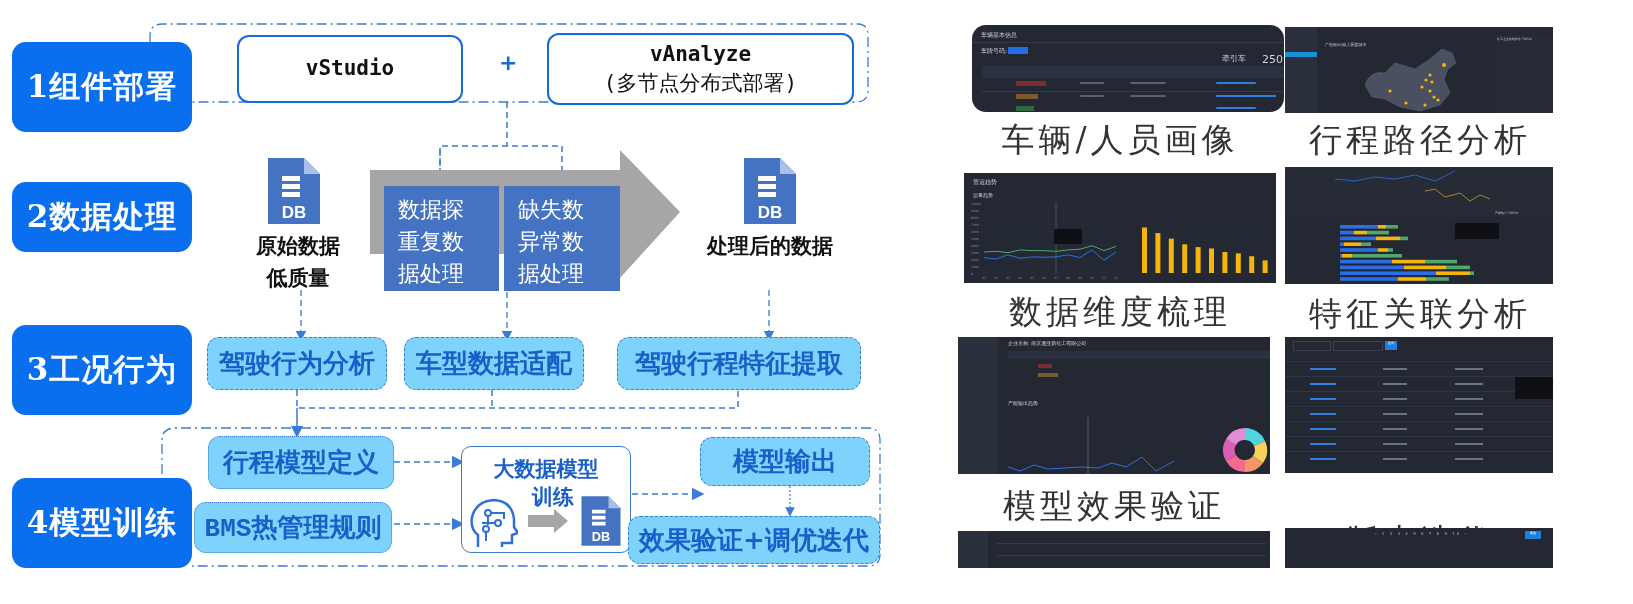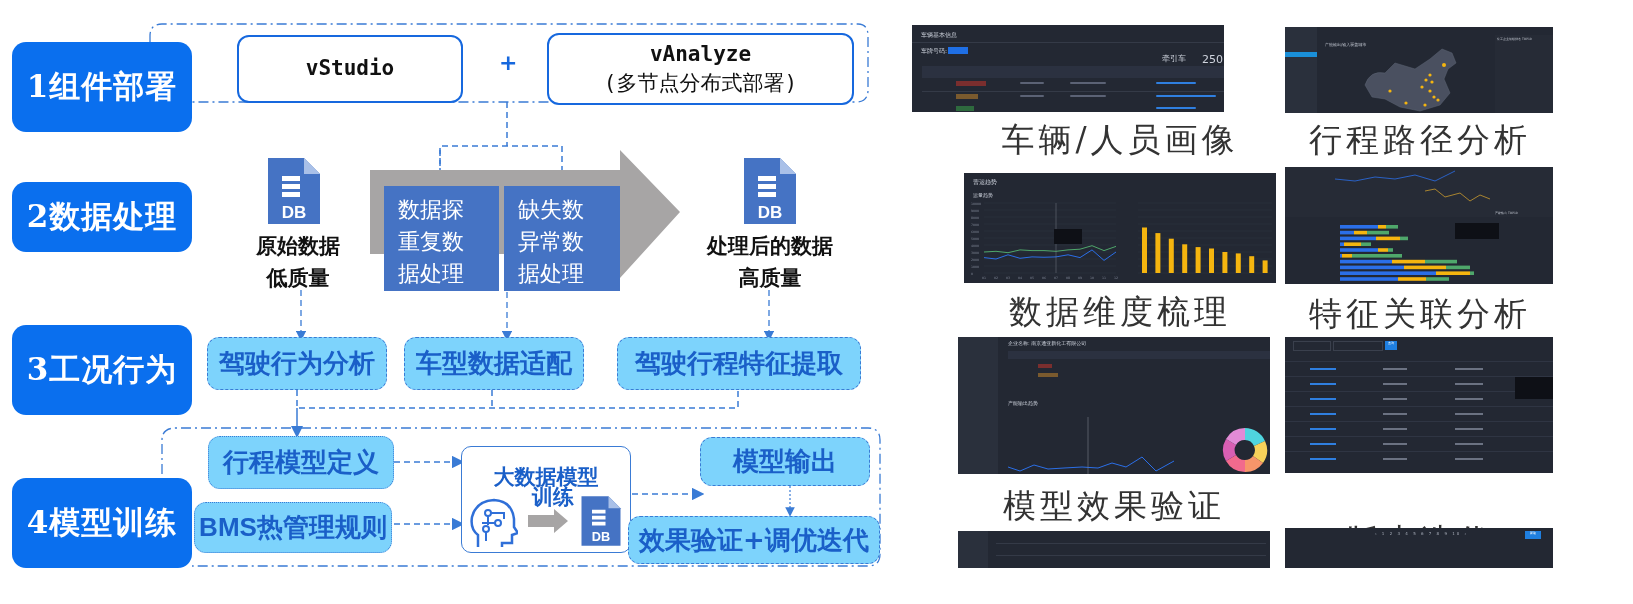--- a/index.html
+++ b/index.html
@@ -97,32 +97,31 @@
 <svg class="dbicon" style="left:742px;top:156px" width="56" height="70" viewBox="0 0 56 70">
   <path d="M2,2 L38,2 L54,18 L54,68 L2,68 z" fill="#4573c4"></path>
   <path d="M38,2 L38,18 L54,18 z" fill="#a9c0e8"></path>
   <rect x="16" y="20" width="18" height="5" fill="#fff"></rect>
     <rect x="16" y="28" width="18" height="5" fill="#fff"></rect>
     <rect x="16" y="36" width="18" height="5" fill="#fff"></rect>
   <text x="28" y="62" fill="#fff" font-size="17" font-weight="bold" text-anchor="middle" font-family="Liberation Sans, sans-serif">DB</text>
 </svg>
 <div class="dblabel" style="left:690px;top:230px;width:160px;">
   <div>处理后的数据</div>
-  <div>高质量</div>
 </div>
 
 <div class="dashbox" style="left:207px;top:337px;width:178px;height:51px;">驾驶行为分析</div>
 <div class="dashbox" style="left:404px;top:337px;width:178px;height:51px;">车型数据适配</div>
 <div class="dashbox" style="left:617px;top:337px;width:242px;height:51px;">驾驶行程特征提取</div>
 
 <div class="dashbox dotbox" style="left:208px;top:436px;width:184px;height:51px;">行程模型定义</div>
-<div class="dashbox dotbox" style="left:194px;top:502px;width:196px;height:49px;font-family:Liberation Sans, sans-serif;">BMS热管理规则</div>
+<div class="dashbox dotbox" style="left:194px;top:502px;width:196px;height:49px;font-family:Liberation Mono, monospace;">BMS热管理规则</div>
 
 <div class="abs" style="left:461px;top:446px;width:168px;height:105px;border:1.6px solid #3a7bd5;border-radius:10px;background:#fff;">
-  <div style="position:absolute;left:0;top:16px;width:100%;text-align:center;color:#1a5fc8;font-size:21px;font-weight:bold;font-family:Liberation Sans, sans-serif;">大数据模型</div>
+  <div style="position:absolute;left:0;top:8px;width:100%;text-align:center;color:#1a5fc8;font-size:21px;font-weight:bold;font-family:Liberation Sans, sans-serif;">大数据模型</div>
   <div style="position:absolute;left:70px;top:36px;color:#1a5fc8;font-size:21px;font-weight:bold;font-family:'DejaVu Serif','Liberation Serif',serif;">训练</div>
   <svg style="position:absolute;left:6px;top:50px" width="50" height="52" viewBox="0 0 50 52">
     <path d="M10,50 L10,38 Q2,32 4,20 Q8,4 26,3 Q44,4 46,22 L46,30 L50,36 L44,38 L44,46 L34,46 L34,50" fill="none" stroke="#2f6fd8" stroke-width="2.5"></path>
     <circle cx="20" cy="16" r="3" fill="none" stroke="#2f6fd8" stroke-width="2"></circle>
     <circle cx="30" cy="26" r="3" fill="none" stroke="#2f6fd8" stroke-width="2"></circle>
     <circle cx="18" cy="32" r="3" fill="none" stroke="#2f6fd8" stroke-width="2"></circle>
     <path d="M20,19 L20,28 M23,16 L36,16 L36,22 M27,26 L14,26 M18,35 L18,44" stroke="#2f6fd8" stroke-width="2" fill="none"></path>
   </svg>
   <svg style="position:absolute;left:66px;top:62px" width="42" height="24">
     <path d="M0,6 L26,6 L26,0 L40,12 L26,24 L26,18 L0,18 z" fill="#a7a5a5"></path>
@@ -133,21 +132,21 @@
     <rect x="16" y="20" width="18" height="5" fill="#fff"></rect>
       <rect x="16" y="28" width="18" height="5" fill="#fff"></rect>
       <rect x="16" y="36" width="18" height="5" fill="#fff"></rect>
     <text x="28" y="62" fill="#fff" font-size="17" font-weight="bold" text-anchor="middle" font-family="Liberation Sans, sans-serif">DB</text>
   </svg>
 </div>
 
 <div class="dashbox" style="left:700px;top:437px;width:168px;height:47px;">模型输出</div>
 <div class="dashbox" style="left:628px;top:516px;width:250px;height:46px;">效果验证+调优迭代</div>
 
-<div class="shot" style="left:912px;top:25px;width:312px;height:87px;">
+<div class="shot" style="left:972px;top:25px;width:312px;height:87px;border-radius:14px;">
   <div style="position:absolute;left:9px;top:6px;font-size:6px;color:#cfd4de;">车辆基本信息</div>
   <div class="row" style="left:0;top:17px;width:312px;"></div>
   <div style="position:absolute;left:9px;top:22px;font-size:6px;color:#cfd4de;">车牌号码:</div>
   <div style="position:absolute;left:36px;top:22px;width:20px;height:7px;background:#1f6fe5;"></div>
   <div style="position:absolute;left:250px;top:28px;font-size:8px;color:#cfd4de;">牵引车</div>
   <div style="position:absolute;left:290px;top:28px;font-size:11px;color:#cfd4de;">250</div>
   <div style="position:absolute;left:10px;top:41px;width:302px;height:12px;background:#2b3140;"></div>
   <div class="row" style="left:10px;top:66px;width:302px;"></div>
   <div style="position:absolute;left:44px;top:56px;width:30px;height:5px;background:#7a2e2e;"></div>
   <div style="position:absolute;left:44px;top:69px;width:22px;height:5px;background:#7a5a2e;"></div>

